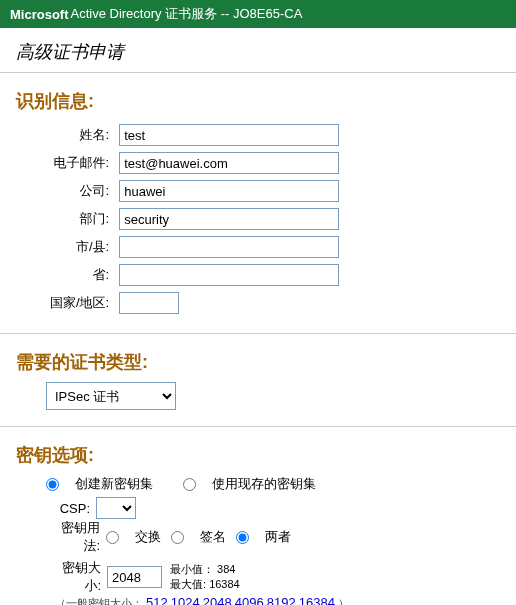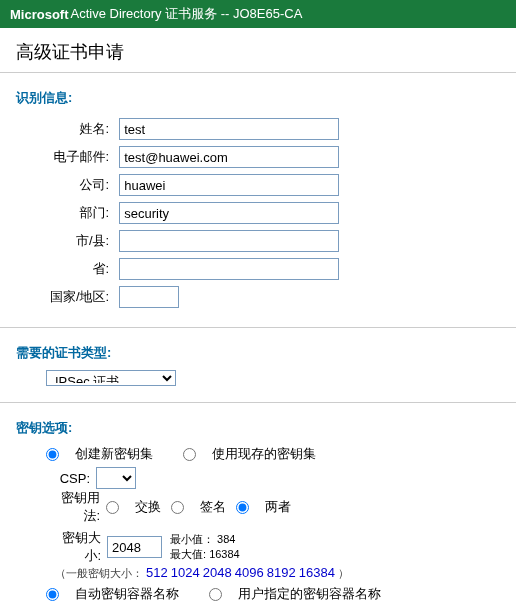--- a/index.html
+++ b/index.html
@@ -29,31 +29,32 @@
     }
 
     
     .page-title {
       font-size: 18px;
       font-weight: normal;
       padding: 12px 16px 8px 16px;
       color: #000;
       border-bottom: 1px solid #ccc;
       margin-bottom: 10px;
+      font-style: italic;
     }
 
     .section {
       padding: 6px 16px 10px 16px;
     }
 
     .section-title {
       font-weight: bold;
-      font-size: 13px;
+      font-size: 18px;
       margin-bottom: 8px;
-      color: #0369a1;
+      color: #a16207;
     }
 
     .section-divider {
       border: none;
       border-top: 1px solid #ccc;
       margin: 6px 0 10px 0;
     }
 
     
     .form-table {
@@ -85,21 +86,21 @@
     .cert-type-row {
       display: flex;
       align-items: center;
       margin-left: 30px;
       margin-top: 4px;
     }
     .cert-type-row select {
       border: 1px solid #7a9cbf;
       font-size: 13px;
       padding: 2px 4px;
-      height: 16px;
+      height: 28px;
       width: 130px;
       background: #fff;
     }
 
     
     .key-options {
       padding: 6px 16px 10px 16px;
     }
 
     .radio-group {

